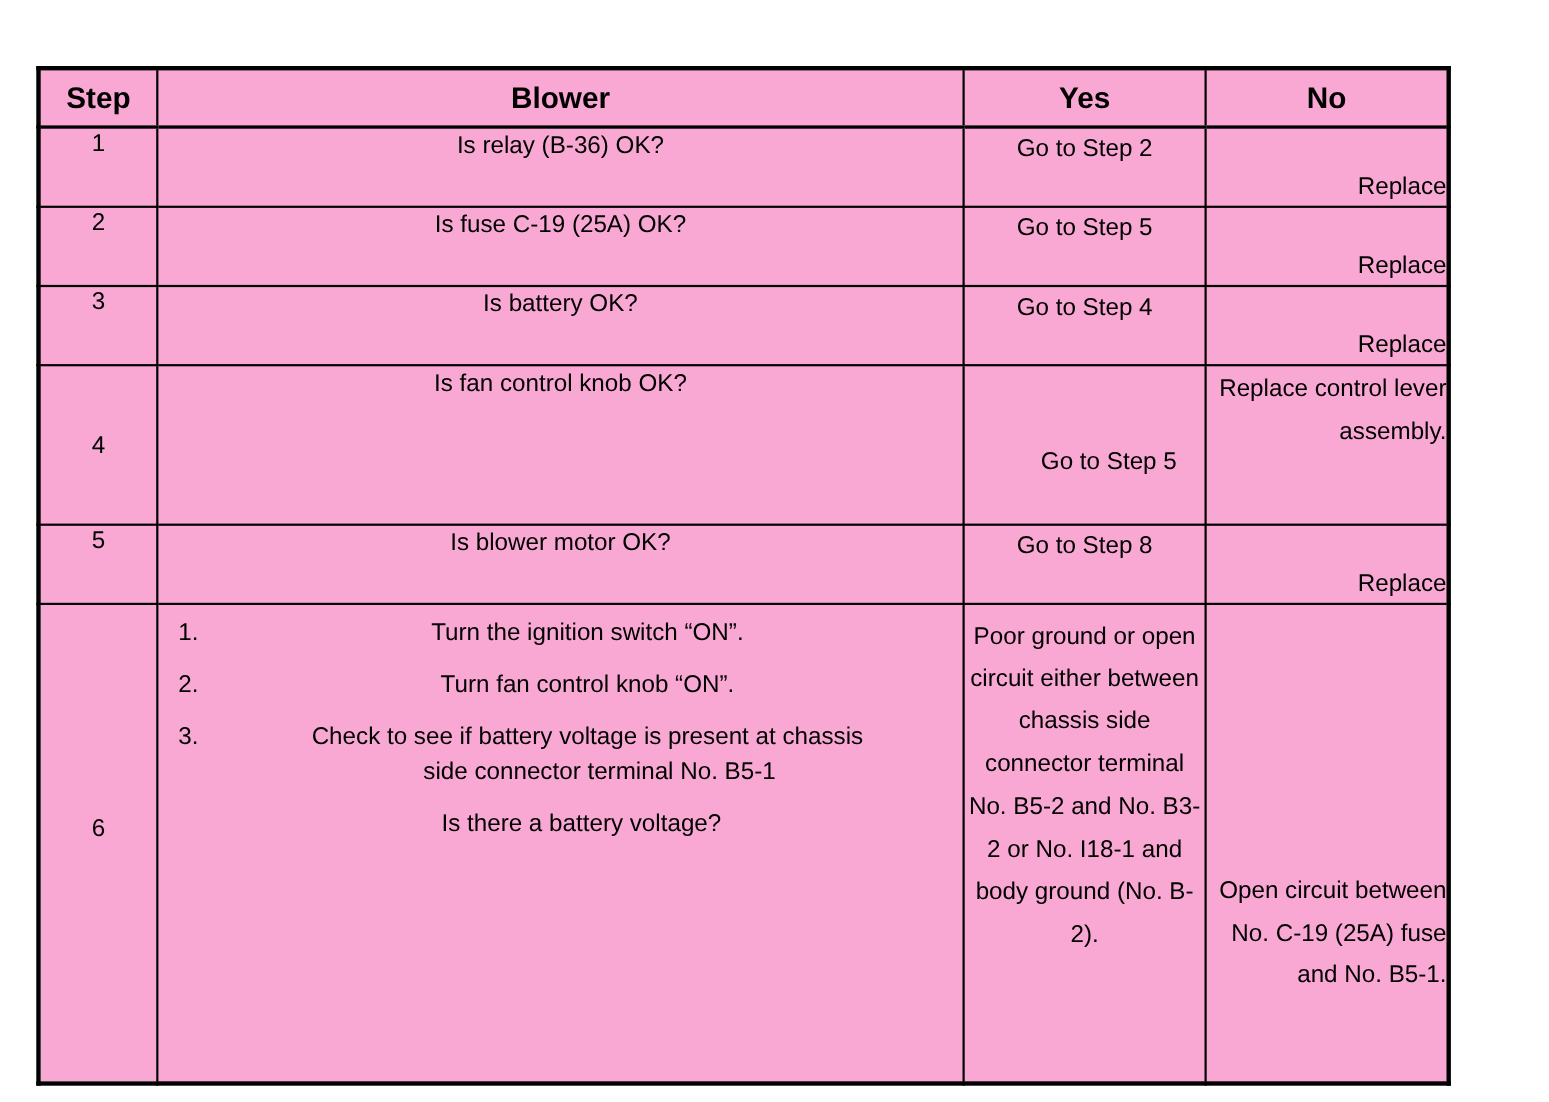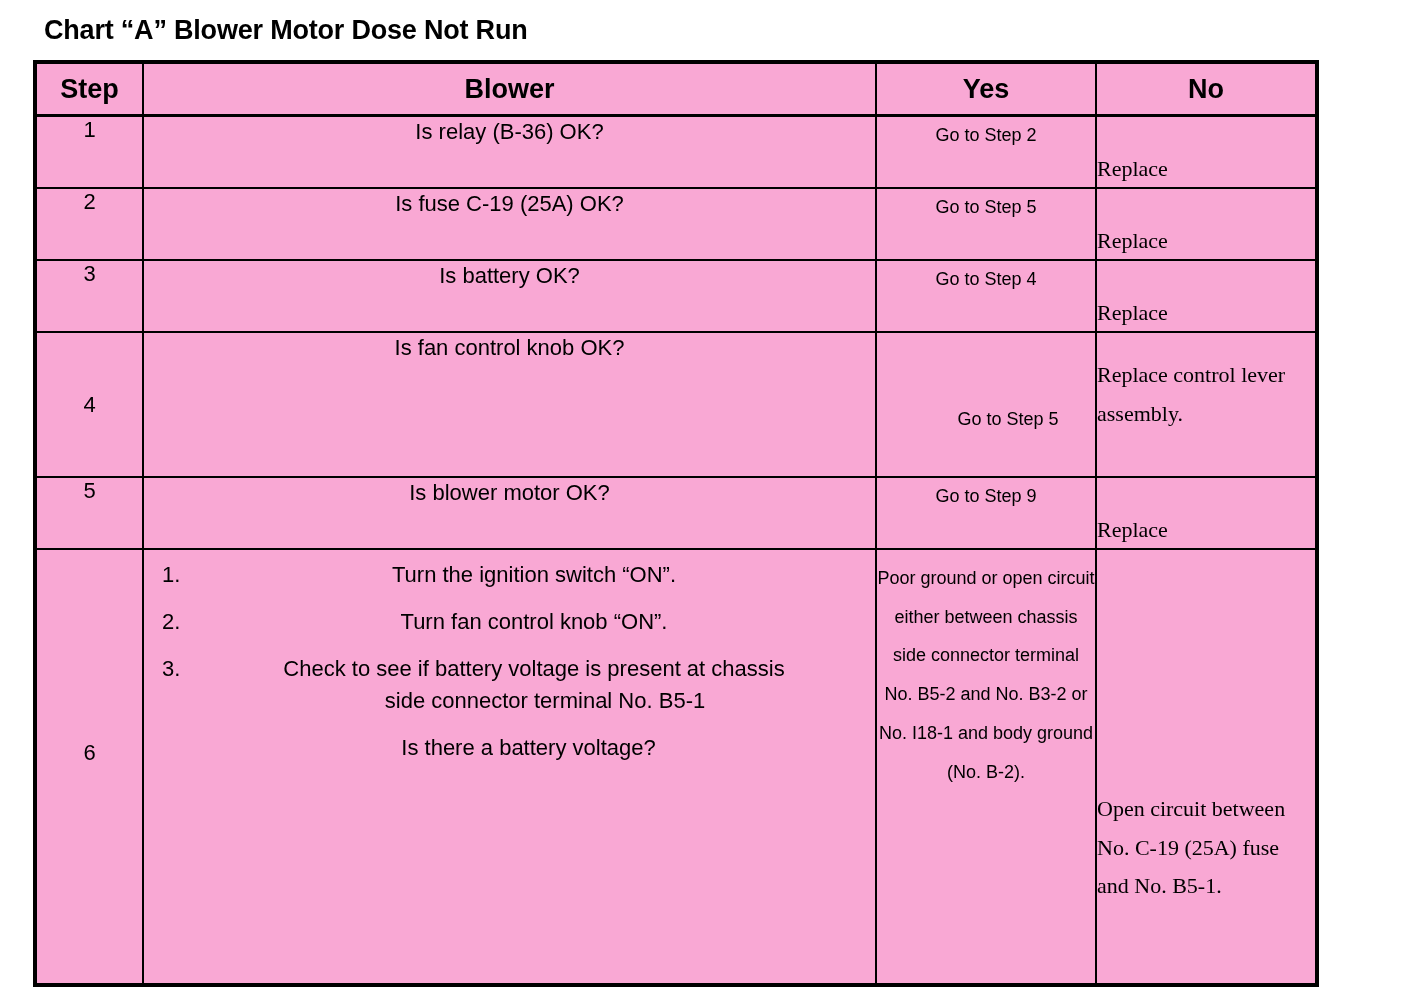--- a/index.html
+++ b/index.html
@@ -79,40 +79,39 @@
     vertical-align: top;
     padding-top: 8px;
   }
   .cell-action {
     font-size: 22px;
     padding: 9px 0 0 18px;
     text-align: center;
     line-height: 30px;
   }
   .cell-yes {
-    font-size: 18px;
+    font-size: 22px;
     text-align: center;
     padding-top: 9px;
     line-height: 36px;
   }
   .cell-no {
     font-size: 22px;
-    text-align: left;
+    text-align: right;
     padding-top: 9px;
     line-height: 36px;
-    font-family: Liberation Serif, serif;
   }
 
   
   .simple .cell-no   { padding-top: 34px; }
 
   
   .row4 .cell-step   { vertical-align: middle; padding-top: 0; }
   .row4 .cell-yes    { padding-top: 68px; padding-left: 44px; }
-  .row4 .cell-no     { padding-top: 22px; line-height: 39px; }
+  .row4 .cell-no     { padding-top: 0; line-height: 39px; }
 
   
   .row6 .cell-step   { padding-top: 0; position: relative; }
   .row6 .step-num-6 {
     position: absolute;
     left: 0;
     right: 0;
     top: 190px;
     text-align: center;
   }
@@ -156,21 +155,20 @@
     display: block;
     padding-left: 22px;
   }
   .gap-wide { letter-spacing: 0; }
 </style>
 </head>
 <body>
 
 <div class="page">
 
-  <div class="chart-title">Chart “A” Blower Motor Dose Not Run</div>
 
   <table class="chart-table">
     <colgroup>
       <col class="c-step">
       <col class="c-action">
       <col class="c-yes">
       <col class="c-no">
     </colgroup>
 
     <thead>
@@ -208,21 +206,21 @@
       <tr class="row4 h-r4">
         <td class="cell-step">4</td>
         <td class="cell-action">Is fan control knob OK?</td>
         <td class="cell-yes">Go to Step 5</td>
         <td class="cell-no">Replace control lever assembly.</td>
       </tr>
 
       <tr class="simple h-r5">
         <td class="cell-step">5</td>
         <td class="cell-action">Is blower motor OK?</td>
-        <td class="cell-yes">Go to Step 9</td>
+        <td class="cell-yes">Go to Step 8</td>
         <td class="cell-no">Replace</td>
       </tr>
 
       <tr class="row6 h-r6">
         <td class="cell-step">
           <div class="step-num-6">6</div>
         </td>
         <td class="cell-action">
           <ol class="act-list">
             <li>

